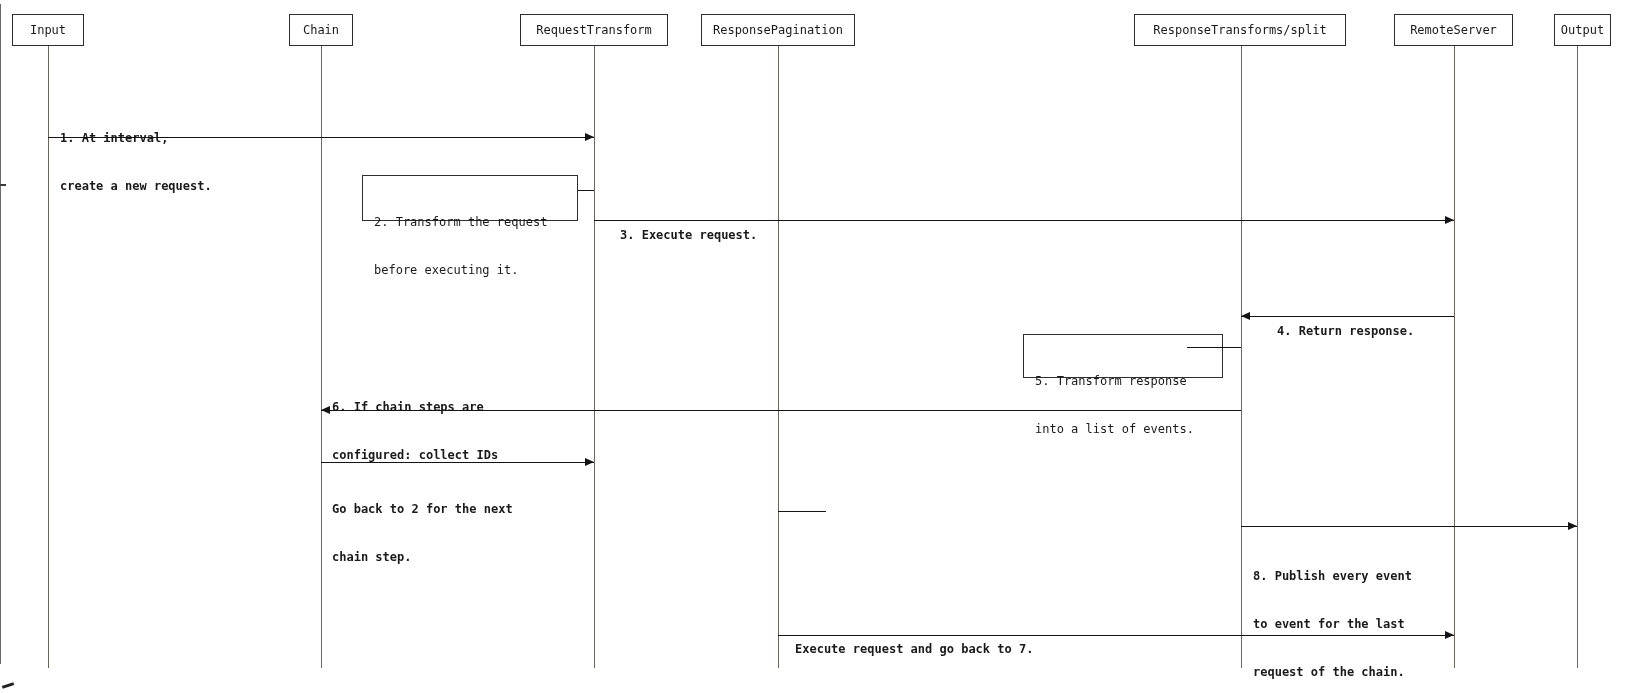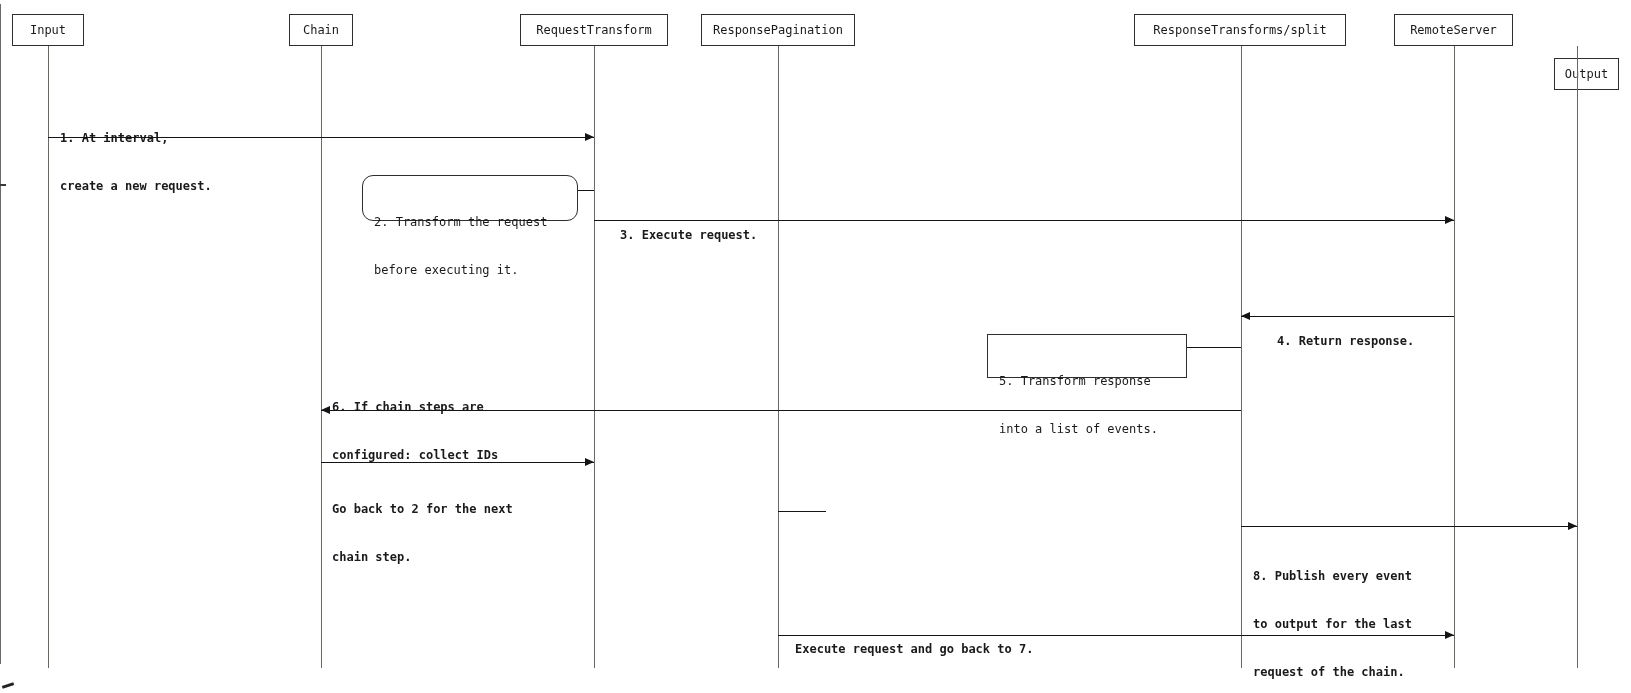--- a/index.html
+++ b/index.html
@@ -33,56 +33,56 @@
 <body>
 
 <div id="stage">
 
   <div class="actor" style="left:12px;width:72px;"><span>Input</span></div>
   <div class="actor" style="left:289px;width:64px;"><span>Chain</span></div>
   <div class="actor" style="left:520px;width:148px;"><span>RequestTransform</span></div>
   <div class="actor" style="left:701px;width:154px;"><span>ResponsePagination</span></div>
   <div class="actor" style="left:1134px;width:212px;"><span>ResponseTransforms/split</span></div>
   <div class="actor" style="left:1394px;width:119px;align-items:center;"><span>RemoteServer</span></div>
-  <div class="actor" style="left:1554px;width:65px;margin-top:44px;"><span>Output</span></div>
+  <div class="actor" style="left:1554px;width:57px;"><span>Output</span></div>
 
   <div class="life" style="left:48px;"></div>
   <div class="life" style="left:321px;"></div>
   <div class="life" style="left:594px;"></div>
   <div class="life" style="left:778px;"></div>
   <div class="life" style="left:1241px;"></div>
   <div class="life" style="left:1454px;"></div>
   <div class="life" style="left:1577px;"></div>
 
   <div class="lbl" style="left:60px;top:98px;">
     <div>1. At interval,</div>
     <div>create a new request.</div>
   </div>
   <div class="aline" style="left:48px;top:137px;width:546px;"></div>
   <div class="ah-r" style="left:585px;top:133px;"></div>
 
-  <div class="note" style="left:362px;top:175px;width:216px;height:46px;border-radius:11px;">
+  <div class="note" style="left:362px;top:175px;width:216px;height:46px;">
     <div>2. Transform the request</div>
     <div>before executing it.</div>
   </div>
   <div class="aline" style="left:578px;top:190px;width:16px;"></div>
 
   <div class="lbl" style="left:620px;top:195px;">
     <div>3. Execute request.</div>
   </div>
   <div class="aline" style="left:594px;top:220px;width:860px;"></div>
   <div class="ah-r" style="left:1445px;top:216px;"></div>
 
-  <div class="lbl" style="left:1277px;top:301px;text-align:center;">
+  <div class="lbl" style="left:1277px;top:291px;text-align:center;">
     <div>4. Return response.</div>
   </div>
   <div class="aline" style="left:1241px;top:316px;width:213px;"></div>
   <div class="ah-l" style="left:1241px;top:312px;"></div>
 
-  <div class="note" style="left:987px;top:334px;width:200px;height:44px;">
+  <div class="note" style="left:1023px;top:334px;width:200px;height:44px;">
     <div>5. Transform response</div>
     <div>into a list of events.</div>
   </div>
   <div class="aline" style="left:1187px;top:347px;width:54px;"></div>
 
   <div class="lbl" style="left:332px;top:367px;">
     <div>6. If chain steps are</div>
     <div>configured: collect IDs</div>
   </div>
   <div class="aline" style="left:321px;top:410px;width:920px;"></div>
@@ -94,21 +94,21 @@
     <div>Go back to 2 for the next</div>
     <div>chain step.</div>
   </div>
 
   <div class="aline" style="left:778px;top:511px;width:48px;"></div>
 
   <div class="aline" style="left:1241px;top:526px;width:336px;"></div>
   <div class="ah-r" style="left:1568px;top:522px;"></div>
   <div class="lbl" style="left:1253px;top:536px;">
     <div>8. Publish every event</div>
-    <div>to output for the last</div>
+    <div>to event for the last</div>
     <div>request of the chain.</div>
   </div>
 
   <div class="lbl" style="left:795px;top:609px;">
     <div>Execute request and go back to 7.</div>
   </div>
   <div class="aline" style="left:778px;top:635px;width:676px;"></div>
   <div class="ah-r" style="left:1445px;top:631px;"></div>
 
   <div class="artifact" style="left:0;top:4px;width:1px;height:660px;background:#6a6a6a;"></div>

